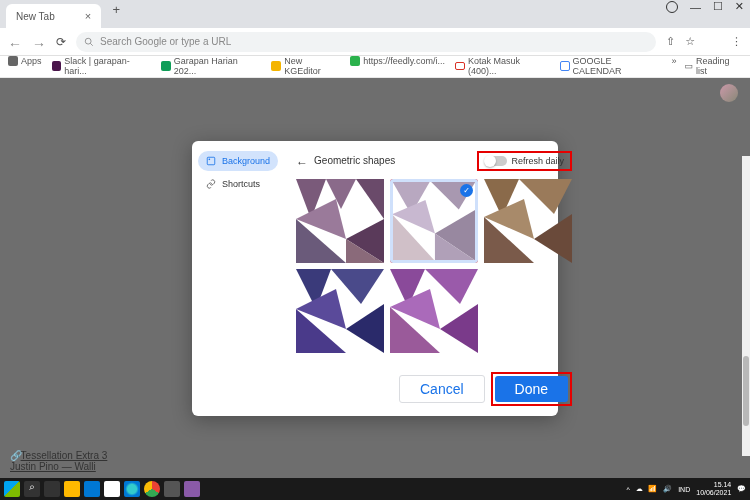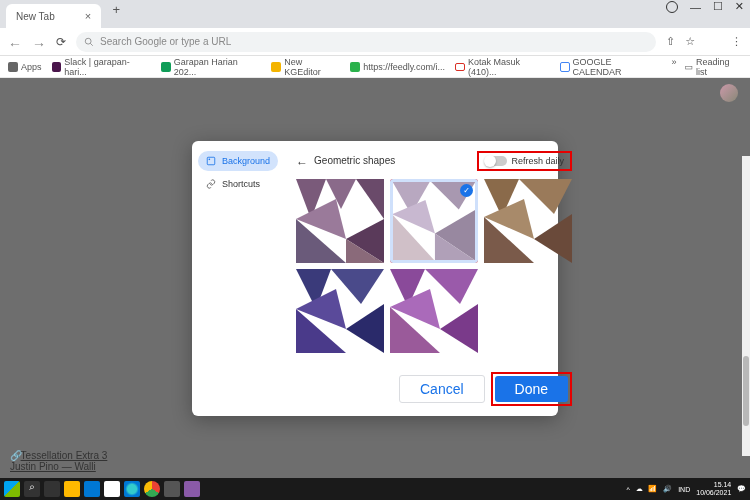--- a/index.html
+++ b/index.html
@@ -11,21 +11,21 @@
 .win-controls{position:absolute;right:6px;display:flex;gap:12px;align-items:center}
 .win-controls span{font-size:11px;color:#333;cursor:pointer}
 .win-controls .circle{width:12px;height:12px;border:1.5px solid #333;border-radius:50%}
 .toolbar{height:28px;background:#fff;display:flex;align-items:center;gap:10px;padding:0 8px;border-bottom:1px solid #e0e0e0}
 .nav-arrow{color:#888;font-size:14px;cursor:pointer}
 .reload{color:#555;font-size:12px;cursor:pointer}
 .omnibox{flex:1;height:20px;background:#f1f3f4;border-radius:10px;display:flex;align-items:center;padding:0 8px;gap:6px;font-size:10px;color:#888}
 .omnibox-icon{width:10px;height:10px}
 .toolbar-right{display:flex;gap:10px;align-items:center;font-size:11px;color:#555}
 .avatar{width:16px;height:16px;border-radius:50%;background:linear-gradient(135deg,#e8a #888)}
-.bookmarks{height:22px;background:#fff;display:flex;align-items:center;gap:10px;padding:0 8px;font-size:9px;color:#555;border-bottom:1px solid #e8e8e8}
+.bookmarks{height:22px;background:#fff;display:flex;align-items:flex-start;gap:10px;padding:0 8px;font-size:9px;color:#555;border-bottom:1px solid #e8e8e8}
 .bm{display:flex;align-items:center;gap:3px;cursor:pointer}
 .bm-icon{width:10px;height:10px;border-radius:2px}
 .bm-apps{background:#666}
 .bm-slack{background:#4a154b}
 .bm-sheets{background:#0f9d58}
 .bm-pencil{background:#f4b400}
 .bm-docs{background:#4285f4}
 .bm-feedly{background:#2bb24c}
 .bm-gmail{width:10px;height:8px;background:#fff;border:1px solid #d93025}
 .bm-cal{background:#fff;border:1px solid #4285f4}
@@ -118,21 +118,21 @@
   <div class="bm">
       <span class="bm-icon bm-pencil"></span>
       <span>New KGEditor</span>
     </div>
   <div class="bm">
       <span class="bm-icon bm-feedly"></span>
       <span>https://feedly.com/i...</span>
     </div>
   <div class="bm">
       <span class="bm-icon bm-gmail"></span>
-      <span>Kotak Masuk (410)...</span>
+      <span>Kotak Masuk (400)...</span>
     </div>
   <div class="bm">
       <span class="bm-icon bm-cal"></span>
       <span>GOOGLE CALENDAR</span>
     </div>
   <div class="bm-right">
     <span>»</span>
     <div class="bm">
         <span>▭</span>
         <span>Reading list</span>

